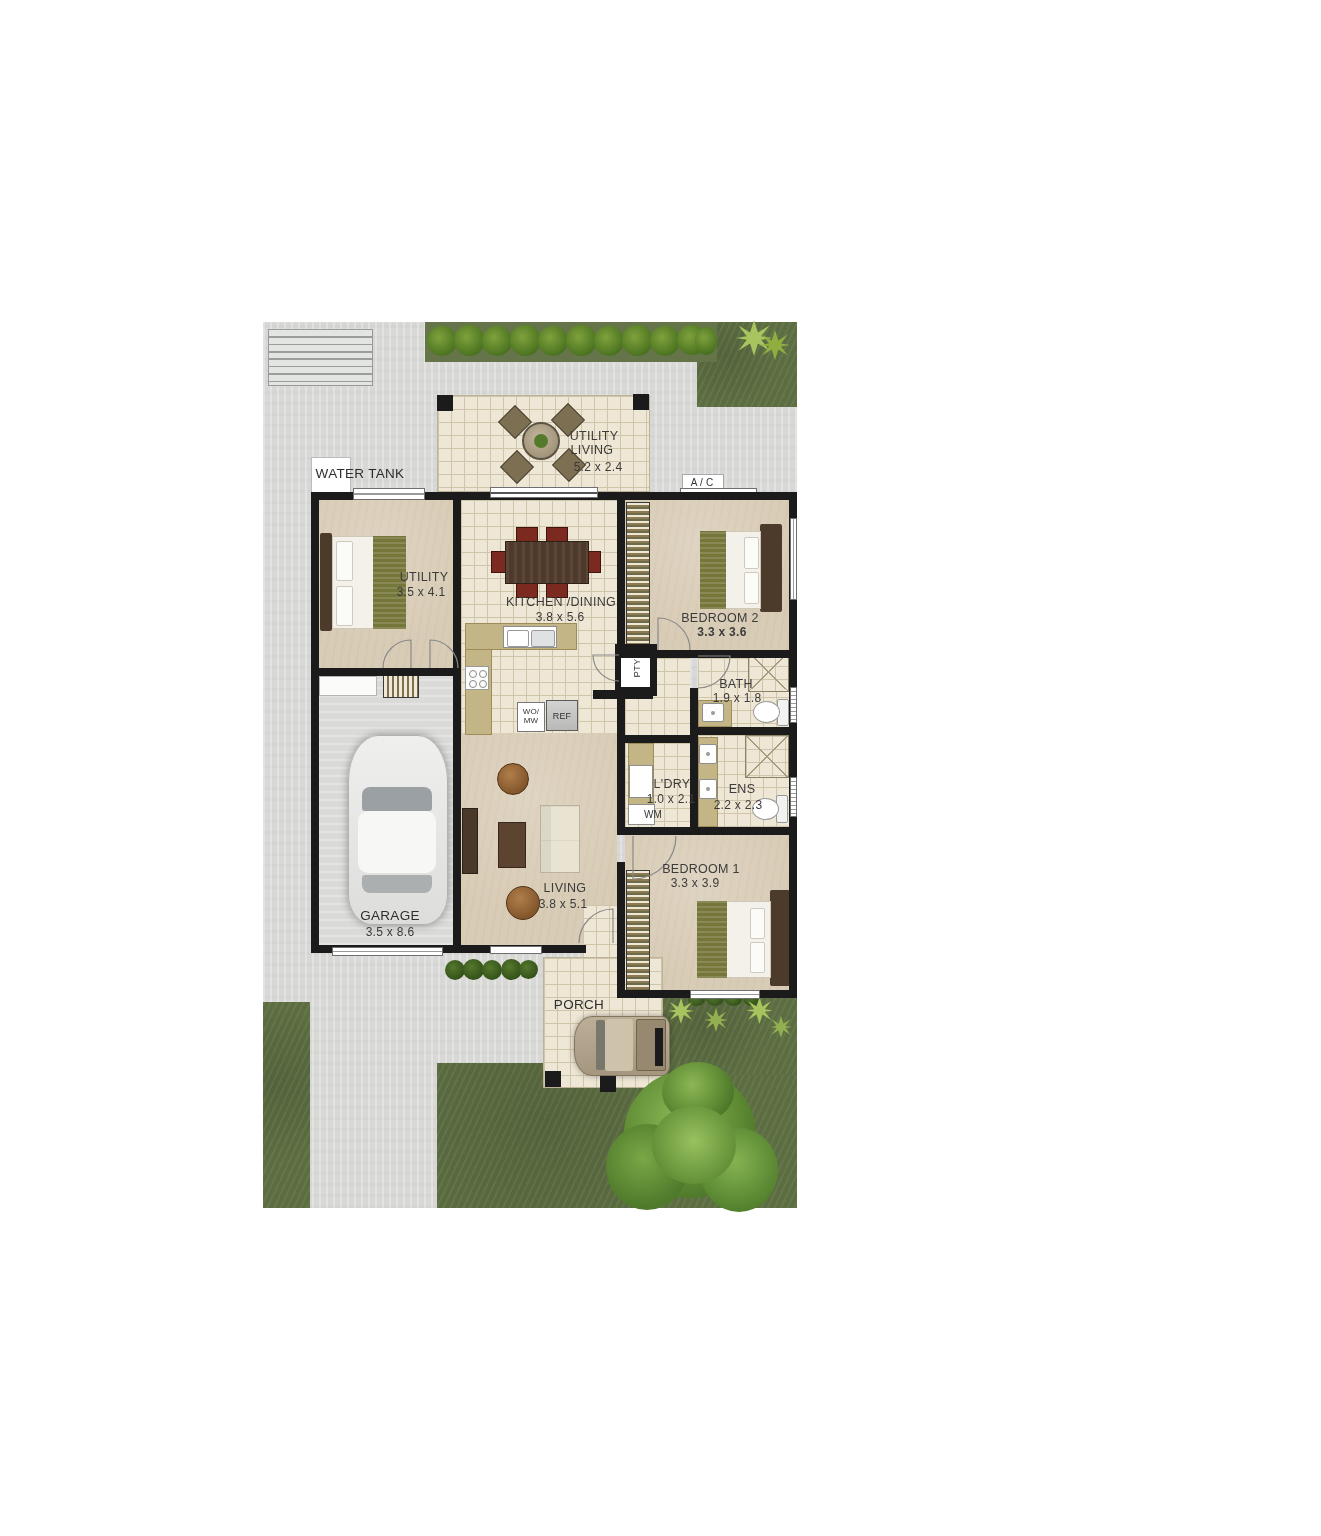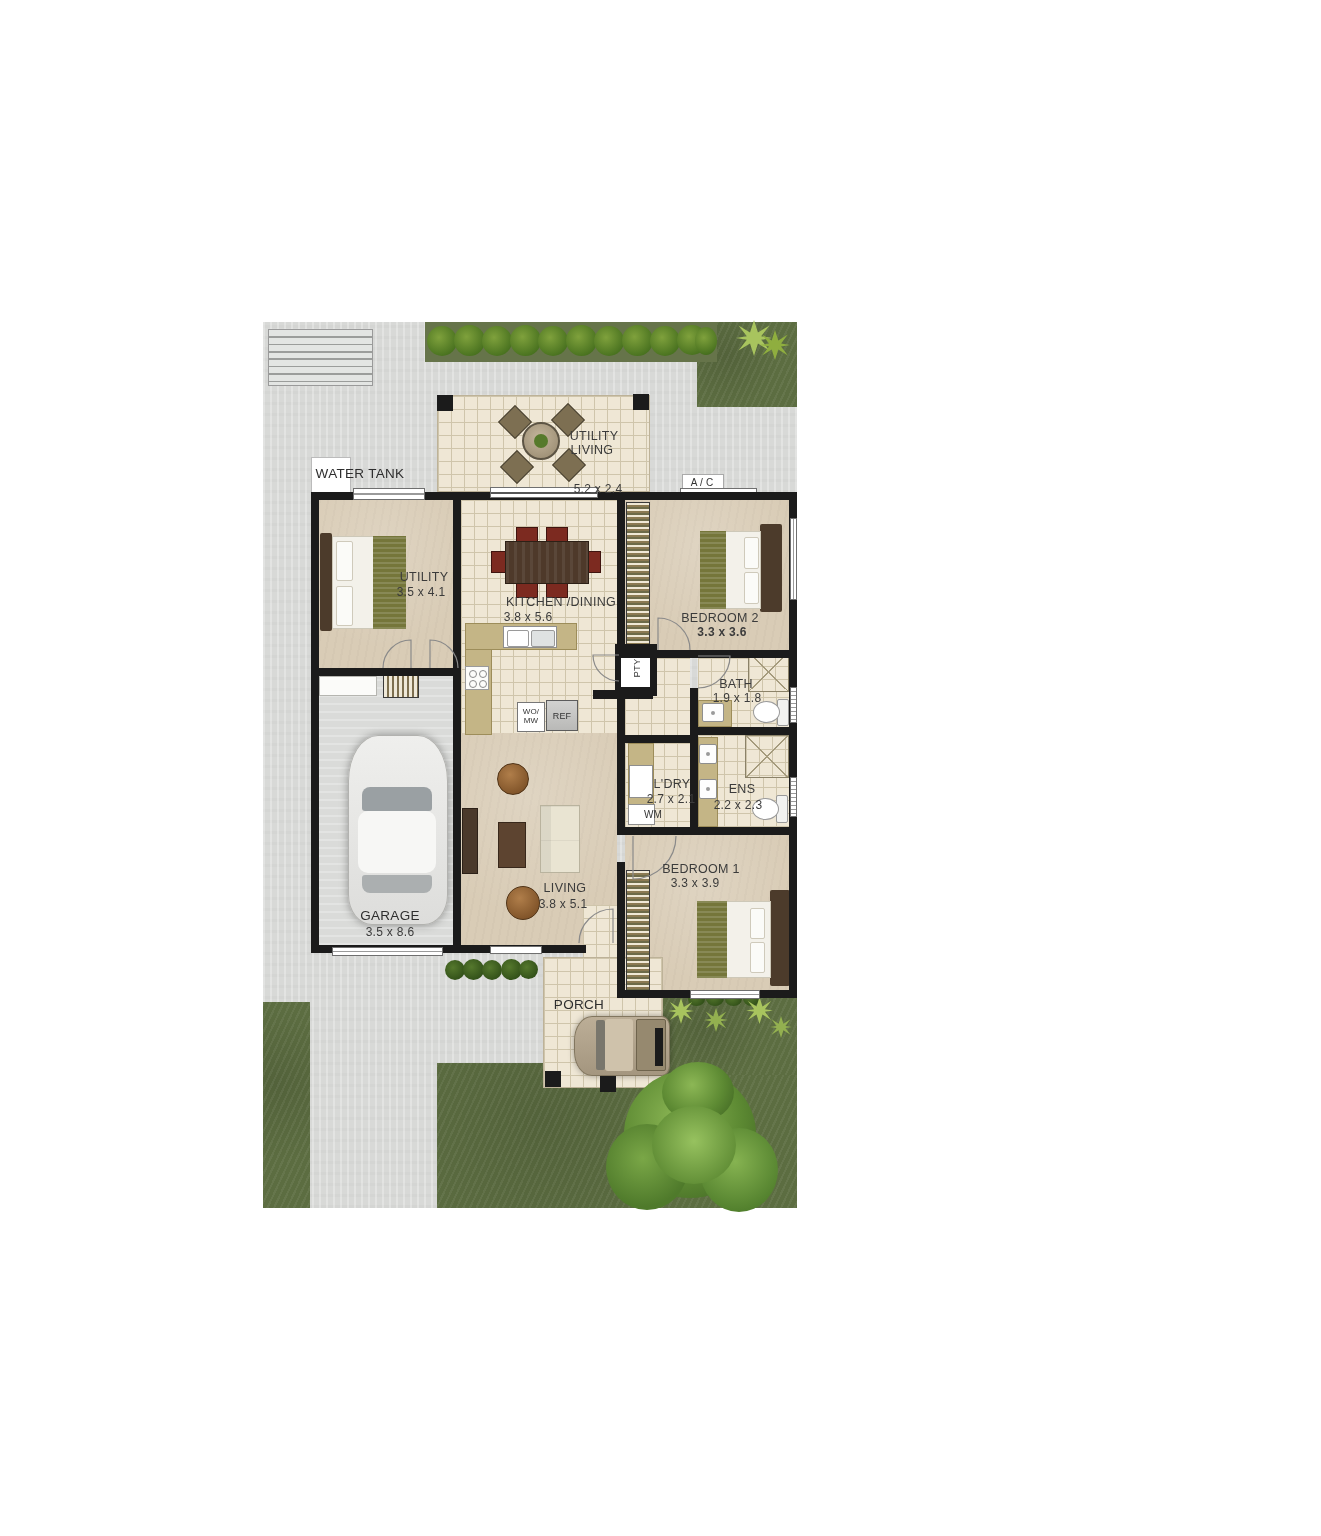--- a/index.html
+++ b/index.html
@@ -277,36 +277,36 @@
   <div class="abs" style="left:606px;top:1062px;width:172px;height:158px;">
     <div class="abs treeBlob" style="left:18px;top:8px;width:132px;height:128px;"></div>
     <div class="abs treeBlob" style="left:0px;top:62px;width:82px;height:86px;background:radial-gradient(circle at 45% 40%, #7aa747, #4f7a2b 70%);"></div>
     <div class="abs treeBlob" style="left:94px;top:66px;width:78px;height:84px;background:radial-gradient(circle at 45% 40%, #86b351, #52802d 75%);"></div>
     <div class="abs treeBlob" style="left:56px;top:0px;width:72px;height:60px;"></div>
     <div class="abs treeBlob" style="left:46px;top:44px;width:84px;height:78px;background:radial-gradient(circle at 50% 45%, #97c25f, #5d8a33 80%);"></div>
   </div>
 
   <div class="lbl" style="left:594px;top:429px;">UTILITY</div>
   <div class="lbl" style="left:592px;top:443px;">LIVING</div>
-  <div class="dims" style="left:598px;top:460px;margin-top:22px;">5.2 x 2.4</div>
+  <div class="dims" style="left:598px;top:460px;">5.2 x 2.4</div>
 
   <div class="lbl" style="left:424px;top:570px;">UTILITY</div>
   <div class="dims" style="left:421px;top:585px;">3.5 x 4.1</div>
 
   <div class="lbl" style="left:561px;top:595px;">KITCHEN /DINING</div>
-  <div class="dims" style="left:528px;top:610px;">3.8 x 5.6</div>
+  <div class="dims" style="left:560px;top:610px;">3.8 x 5.6</div>
 
   <div class="lbl" style="left:720px;top:611px;">BEDROOM 2</div>
   <div class="dims" style="left:722px;top:625px;font-weight:bold;">3.3 x 3.6</div>
 
   <div class="lbl" style="left:736px;top:677px;">BATH</div>
   <div class="dims" style="left:737px;top:691px;">1.9 x 1.8</div>
 
   <div class="lbl" style="left:672px;top:777px;">L'DRY</div>
-  <div class="dims" style="left:671px;top:792px;">2.7 x 2.1</div>
+  <div class="dims" style="left:671px;top:792px;">1.0 x 2.1</div>
 
   <div class="lbl" style="left:742px;top:782px;">ENS</div>
   <div class="dims" style="left:738px;top:798px;">2.2 x 2.3</div>
 
   <div class="lbl lblBig" style="left:390px;top:908px;">GARAGE</div>
   <div class="dims" style="left:390px;top:925px;">3.5 x 8.6</div>
 
   <div class="lbl" style="left:565px;top:881px;">LIVING</div>
   <div class="dims" style="left:563px;top:897px;">3.8 x 5.1</div>
 

